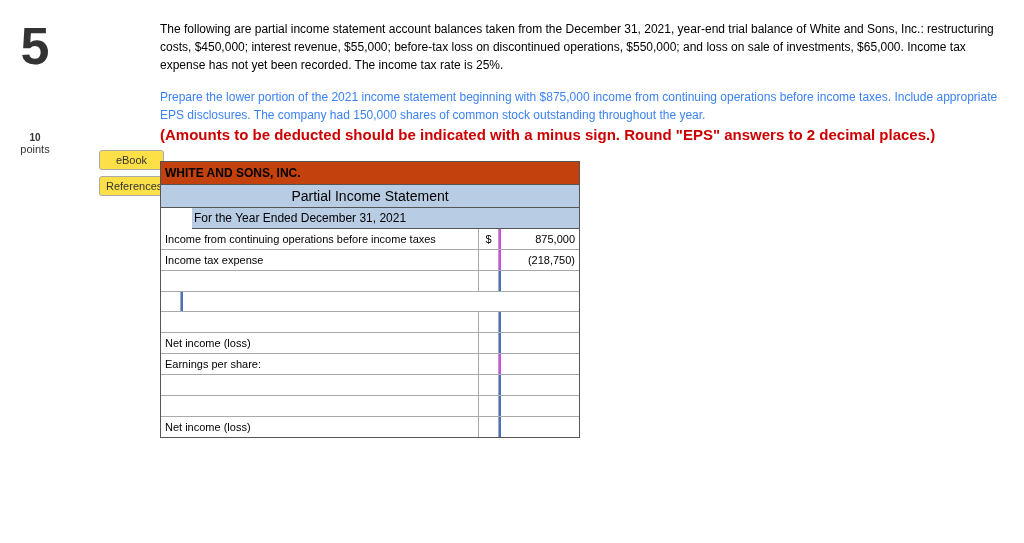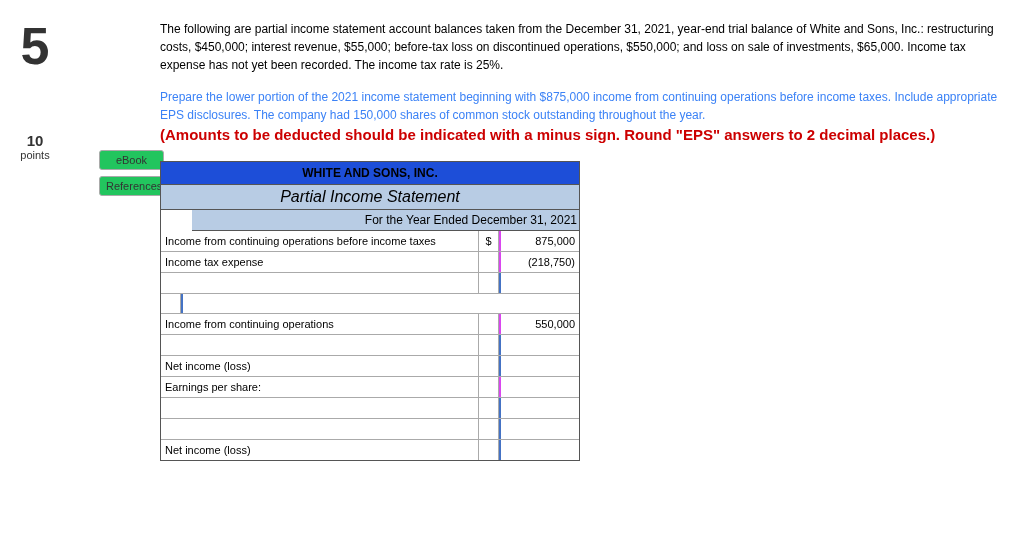--- a/index.html
+++ b/index.html
@@ -29,37 +29,37 @@
       color: #333;
       line-height: 1;
     }
     .points-info {
       margin-top: 60px;
       text-align: center;
       font-size: 11px;
       color: #333;
     }
     .points-value {
-      font-size: 15px;
+      font-size: 10px;
       font-weight: bold;
     }
     .sidebar {
       width: 80px;
       display: flex;
       flex-direction: column;
       align-items: center;
       padding-top: 140px;
       gap: 6px;
       flex-shrink: 0;
     }
     .sidebar-btn {
       width: 65px;
       padding: 3px 6px;
       border: 1px solid #aaa;
-      background: #22c55e;
+      background: #fde047;
       border-radius: 3px;
       text-align: center;
       font-size: 11px;
       cursor: pointer;
       color: #333;
       margin-left: 43px;
     }
     .main-content {
       flex: 1;
       padding: 10px 20px 10px 10px;
@@ -81,38 +81,36 @@
       line-height: 1.5;
       color: #c00;
       font-weight: bold;
       margin-bottom: 14px;
     }
     .table-container {
       width: 420px;
       border: 1px solid #555;
     }
     .table-header {
-      background: #1d4ed8;
-      text-align: center;
+      background: #c2410c;
       padding: 4px 4px;
       font-weight: bold;
       font-size: 12px;
       border-bottom: 1px solid #555;
     }
     .table-subheader {
       background: #b8cce4;
       text-align: center;
       padding: 3px 2px;
-      font-size: 16px;
+      font-size: 14px;
       border-bottom: 1px solid #555;
-      font-style: italic;
     }
     .table-subheader2 {
       background: #b8cce4;
-      text-align: right;
+      text-align: left;
       padding: 3px 2px;
       font-size: 12px;
       border-bottom: 1px solid #555;
       margin-left: 31px;
     }
     .table-row {
       display: flex;
       border-bottom: 1px solid #aaa;
       min-height: 20px;
     }
@@ -204,25 +202,20 @@
         <div class="row-label"></div>
         <div class="row-dollar"></div>
         <input class="row-input" type="text" value="" style="">
       </div>
 
       <div class="table-row">
         <div class="row-dollar"></div>
         <input class="row-input" type="text" value="" style="">
       </div>
 
-      <div class="table-row">
-        <div class="row-label">Income from continuing operations</div>
-        <div class="row-dollar"></div>
-        <div class="row-value">550,000</div>
-      </div>
 
       <div class="table-row empty-row">
         <div class="row-label"></div>
         <div class="row-dollar"></div>
         <input class="row-input" type="text" value="" style="">
       </div>
 
       <div class="table-row">
         <div class="row-label">Net income (loss)</div>
         <div class="row-dollar"></div>

